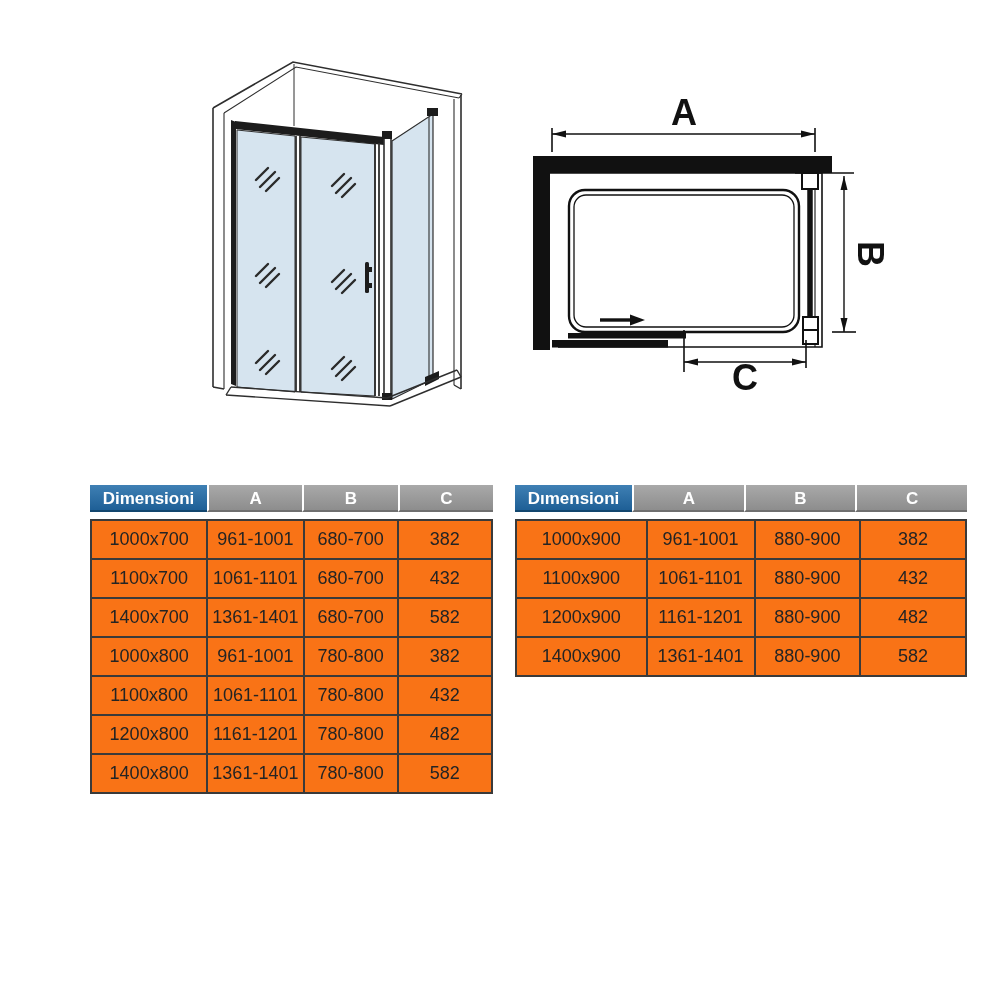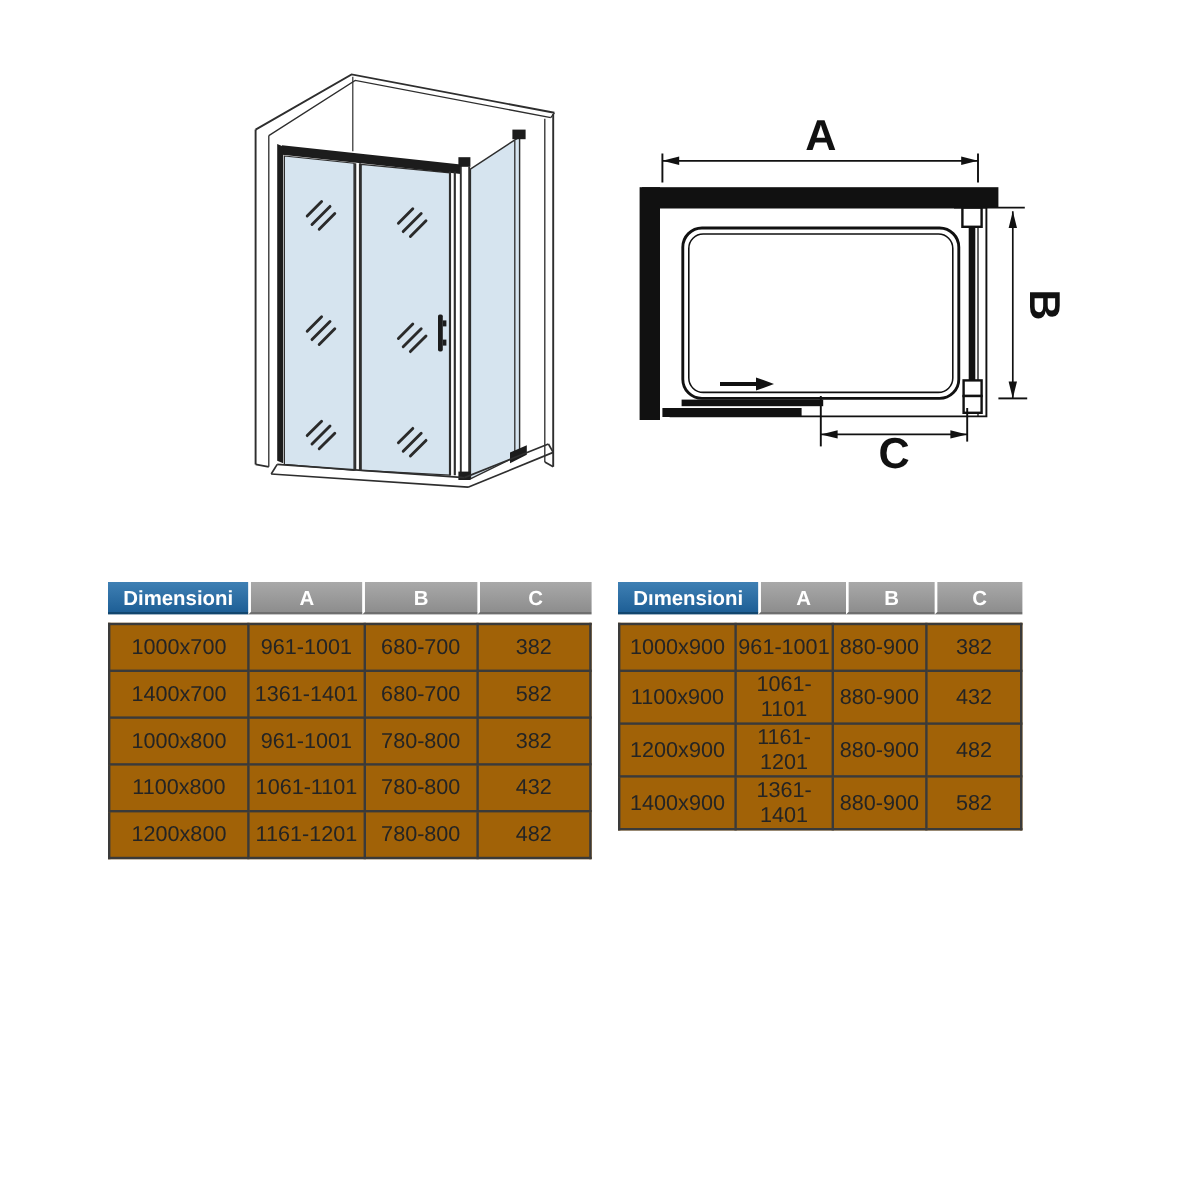--- a/index.html
+++ b/index.html
@@ -8,38 +8,38 @@
     font-family:"Liberation Sans", sans-serif; overflow:hidden;
   }
   svg text { font-family:"Liberation Sans", sans-serif; }
 
   .diagram { position:absolute; }
   #persp   { left:180px; top:46px;  }
   #topview { left:518px; top:78px;  }
 
   .dim-table { position:absolute; }
   #table-left  { left:90px;  top:485px; width:403px; }
-  #table-right { left:515px; top:485px; width:337px; }
+  #table-right { left:515px; top:485px; width:452px; }
 
   .tbl-header { display:flex; height:27px; }
   .hdr-dim {
     width:117px; color:#fff; font-weight:bold; font-size:17px;
     text-align:center; line-height:27px;
     background:linear-gradient(var(--blue-top,#3f80b4), var(--blue-bottom,#1e5f96));
     border-bottom:2px solid #12466e; box-sizing:border-box;
   }
   .hdr-col {
     flex:1; color:#fff; font-weight:bold; font-size:17px;
     text-align:center; line-height:27px;
     background:linear-gradient(var(--gray-top,#a9a9a9), var(--gray-bottom,#8d8d8d));
     border-bottom:2px solid #6f6f6f; border-left:2px solid #fff; box-sizing:border-box;
   }
   table.body {
     margin-top:7px; width:100%; border-collapse:collapse; table-layout:fixed;
-    background:#a16207;
+    background:#f97316;
   }
   table.body td {
     border:2px solid #3a3a3a; height:37px; text-align:center;
     font-size:18px; color:#242424; padding:0;
   }
   col.c-dim { width:29%; } col.c-a { width:24%; } col.c-b { width:23.5%; } col.c-c { width:23.5%; }
 
   .ln { stroke:#2e2e2e; fill:none; }
   .blk { fill:#1c1c1c; stroke:none; }
   .glass { fill:#d6e4ef; }
@@ -217,20 +217,26 @@
           <col class="c-c">
         </colgroup>
       <tbody>
           <tr>
             <td>1000x700</td>
             <td>961-1001</td>
             <td>680-700</td>
             <td>382</td>
           </tr>
           <tr>
+            <td>1100x700</td>
+            <td>1061-1101</td>
+            <td>680-700</td>
+            <td>432</td>
+          </tr>
+          <tr>
             <td>1400x700</td>
             <td>1361-1401</td>
             <td>680-700</td>
             <td>582</td>
           </tr>
           <tr>
             <td>1000x800</td>
             <td>961-1001</td>
             <td>780-800</td>
             <td>382</td>
@@ -239,20 +245,26 @@
             <td>1100x800</td>
             <td>1061-1101</td>
             <td>780-800</td>
             <td>432</td>
           </tr>
           <tr>
             <td>1200x800</td>
             <td>1161-1201</td>
             <td>780-800</td>
             <td>482</td>
+          </tr>
+          <tr>
+            <td>1400x800</td>
+            <td>1361-1401</td>
+            <td>780-800</td>
+            <td>582</td>
           </tr>
         </tbody>
     </table>
   </div>
 
   <div id="table-right" class="dim-table">
     <div class="tbl-header">
       <div class="hdr-dim">Dımensioni</div>
       <div class="hdr-col">A</div>
       <div class="hdr-col">B</div>

